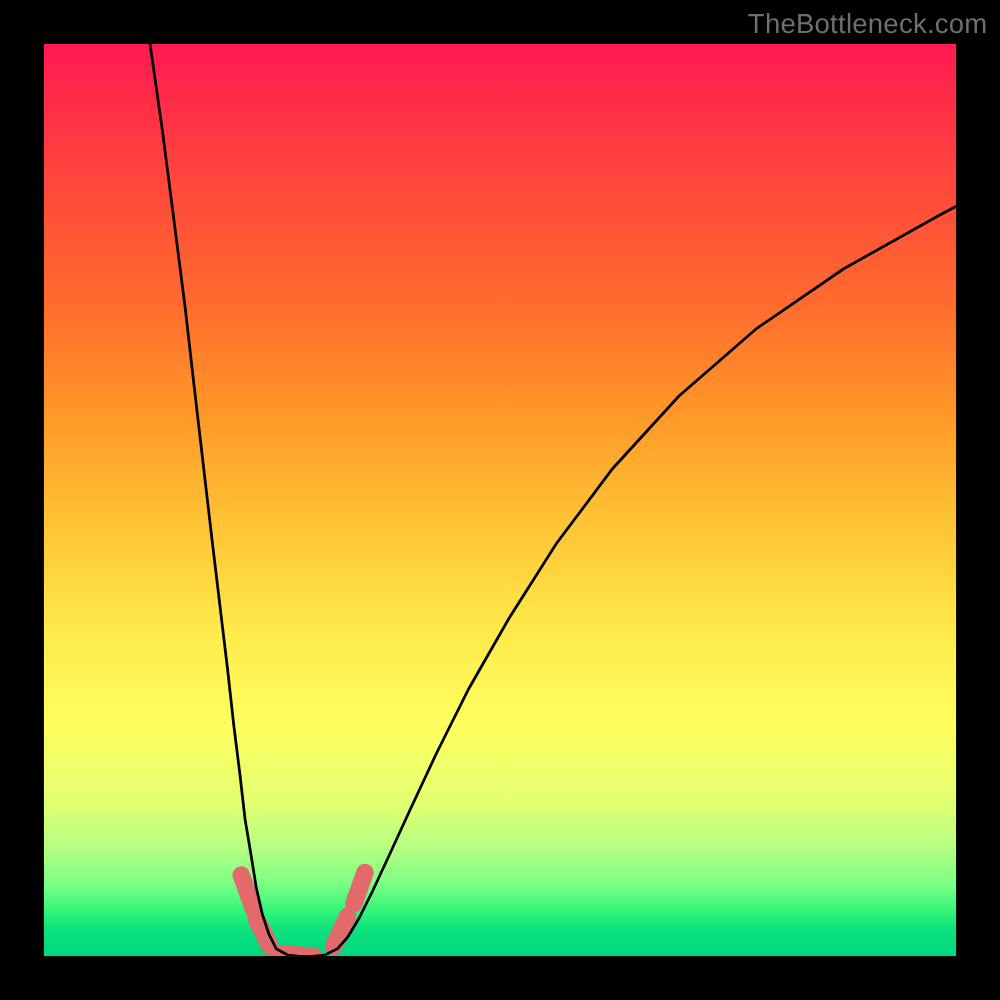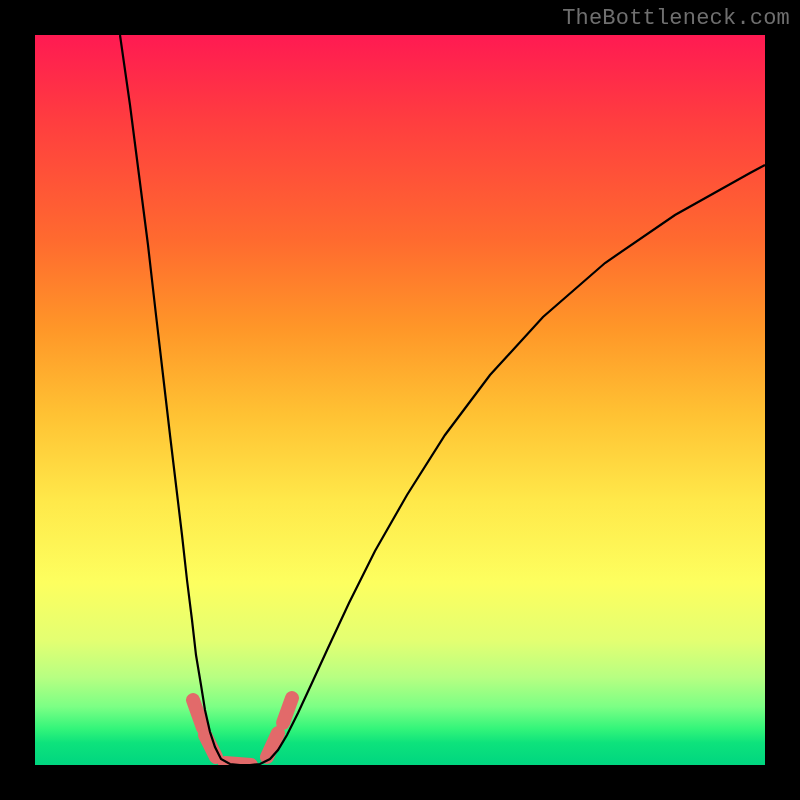--- a/index.html
+++ b/index.html
@@ -43,21 +43,21 @@
       #7cff85 92%,
       #34f57a 95%,
       #0de27c 97%,
       #00d680 100%
     );
   }
   .watermark {
     position: absolute;
     top: 6px;
     right: 10px;
-    font-family: Liberation Mono, monospace;
+    font-family: Liberation Sans, sans-serif;
     font-size: 22px;
     color: #6f6f6f;
     letter-spacing: 0.2px;
   }
   svg.curve {
     position: absolute;
     inset: 0;
   }
 </style>
 </head>

